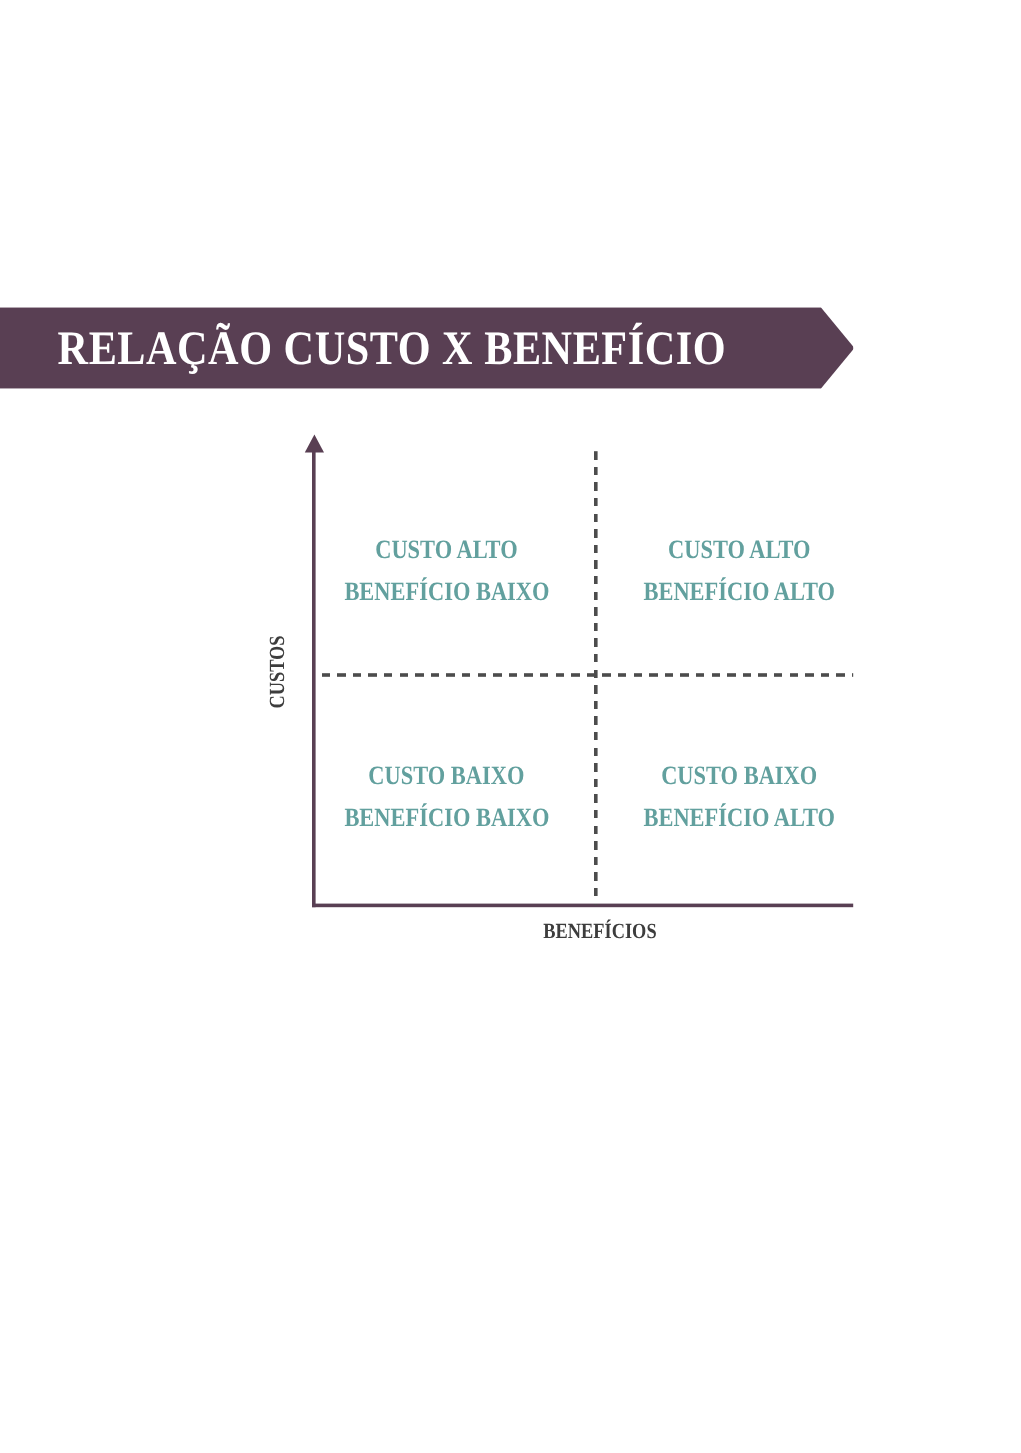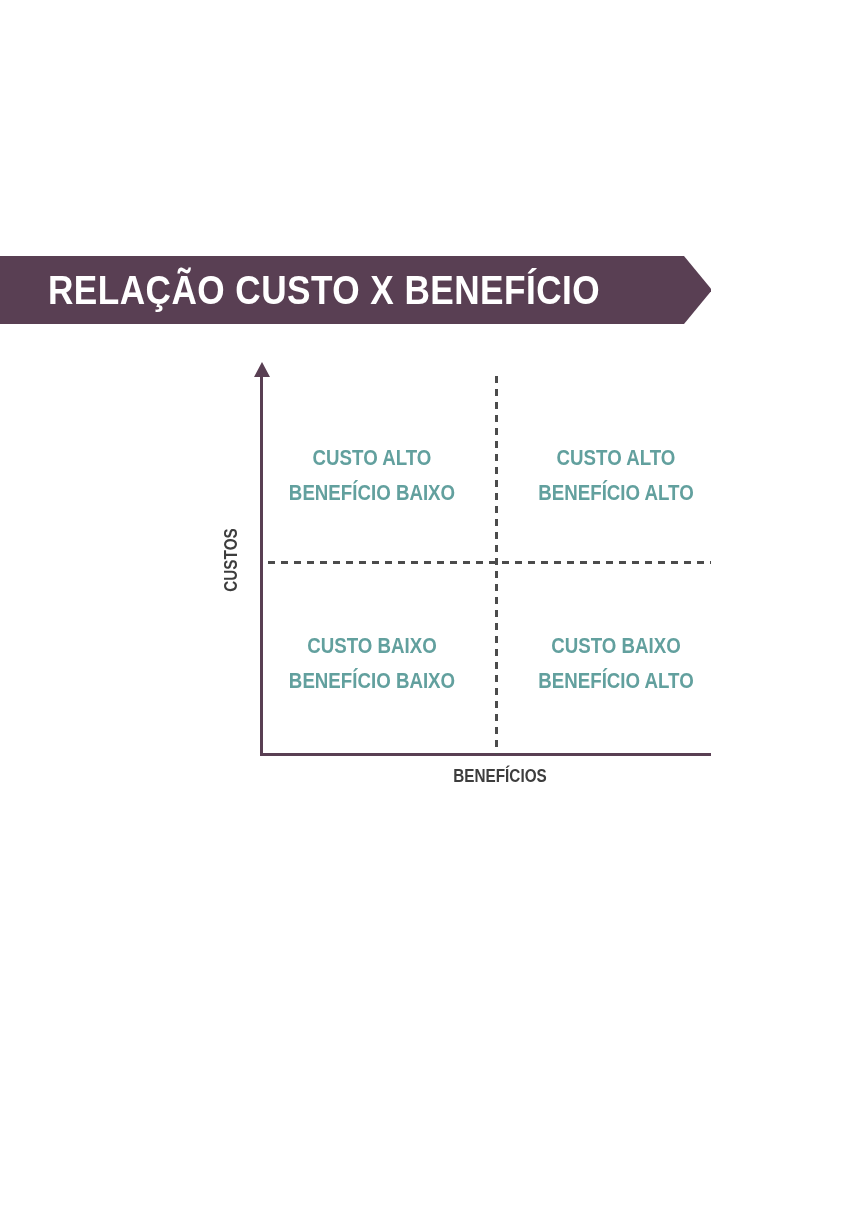--- a/index.html
+++ b/index.html
@@ -7,20 +7,21 @@
     padding: 0;
     background: #ffffff;
     font-family: "Liberation Sans", sans-serif;
   }
   .page {
     position: relative;
     width: 711px;
     height: 1211px;
     background: #ffffff;
     overflow: hidden;
+    font-family: Liberation Serif, serif;
   }
 
   
   .banner {
     position: absolute;
     left: 0;
     top: 256px;
     width: 712px;
     height: 68px;
     background: #593f53;

